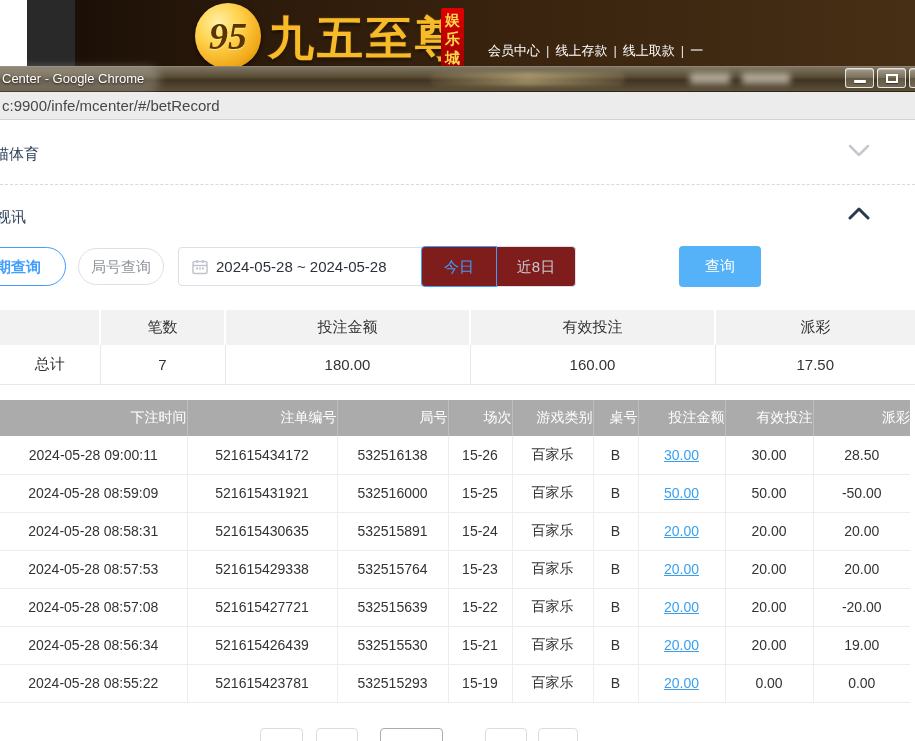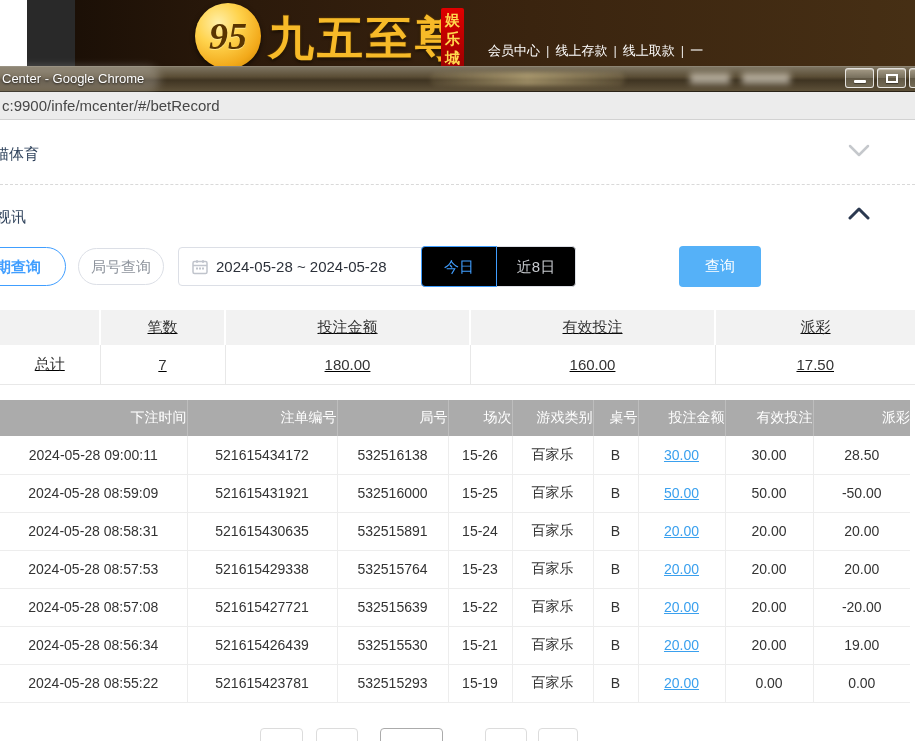--- a/index.html
+++ b/index.html
@@ -71,31 +71,31 @@
   .pill { position:absolute; text-align:center; background:#fff; cursor:pointer; }
   .pill-date { left:-44px; top:1px; width:110px; height:39px; line-height:37px; border:1px solid #409eff;
     border-radius:20px; color:#409eff; font-weight:bold; font-size:15px; }
   .pill-round { left:78px; top:2px; width:86px; height:37px; line-height:35px; border:1px solid #dcdfe6;
     border-radius:19px; color:#8d939c; font-size:15px; }
   .datebox { position:absolute; left:178px; top:1px; width:276px; height:39px; border:1px solid #dcdfe6;
     border-radius:4px; background:#fff; cursor:pointer; }
   .datebox .cal { position:absolute; left:13px; top:11px; }
   .datebox .dtext { position:absolute; left:37px; top:0; line-height:37px; font-size:15px; color:#2c313a; }
   .quick { position:absolute; left:421px; top:0; display:flex; }
-  .qbtn { height:41px; line-height:39px; text-align:center; border:1px solid #dcdfe6; background:#000000;
+  .qbtn { height:41px; line-height:39px; text-align:center; border:1px solid #dcdfe6; background:#7f1d1d;
     font-size:15px; color:#c6c9ce; margin-left:-1px; cursor:pointer; }
   .qbtn:first-child { border-radius:4px 0 0 4px; margin-left:0; }
   .qbtn:last-child { border-radius:0 4px 4px 0; }
   .qbtn.active { border-color:#409eff; color:#409eff; position:relative; z-index:2; }
   .q1 { width:76px; } .q2 { width:78px; } .q3 { width:80px; }
   .search-btn { position:absolute; left:663px; top:0; width:82px; height:41px; border:none; border-radius:4px;
     background:#55b1f8; color:#fff; font-size:15px; cursor:pointer; font-family:inherit;margin-left:16px; }
 
   
-  .summary { position:absolute; left:0; top:190px; width:915px; border-collapse:collapse; table-layout:fixed;text-decoration:underline; }
+  .summary { position:absolute; left:0; top:190px; width:915px; border-collapse:collapse; table-layout:fixed; }
   .summary th { background:#f2f2f2; height:35px; font-size:15px; font-weight:normal; color:#333;
     border-right:2px solid #fff; text-align:center; }
   .summary th:last-child { border-right:none; }
   .summary td { height:39px; font-size:15px; color:#333; text-align:center; background:#fff;
     border-right:1px solid #e8e8e8; border-bottom:1px solid #e8e8e8; }
   .summary td:last-child { border-right:none; }
 
   
   .bet-table { position:absolute; left:0; top:280px; width:910px; border-collapse:collapse; table-layout:fixed; }
   .bet-table th { background:#ababab; color:#fff; height:36px; font-size:14px; font-weight:normal;

